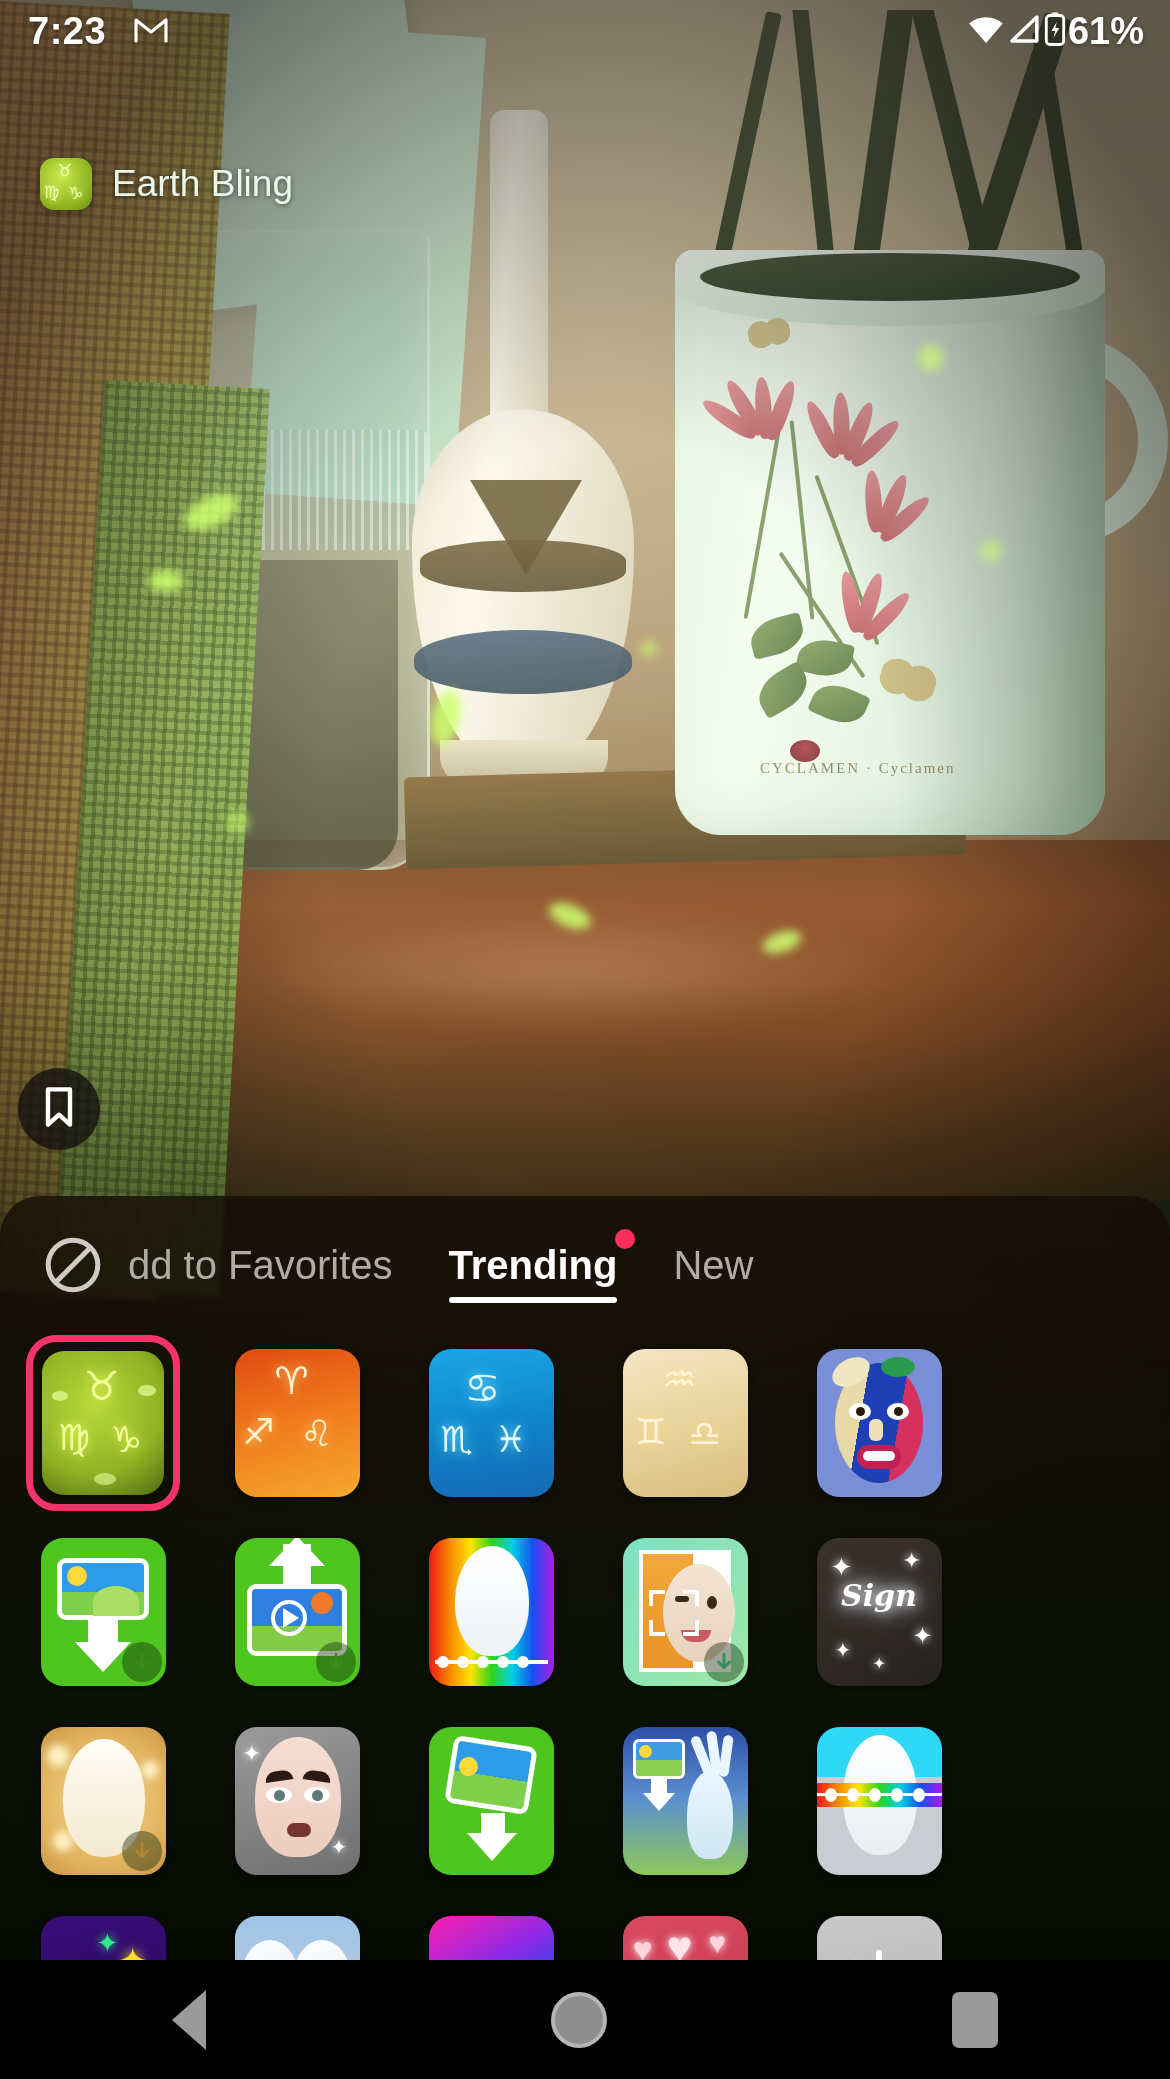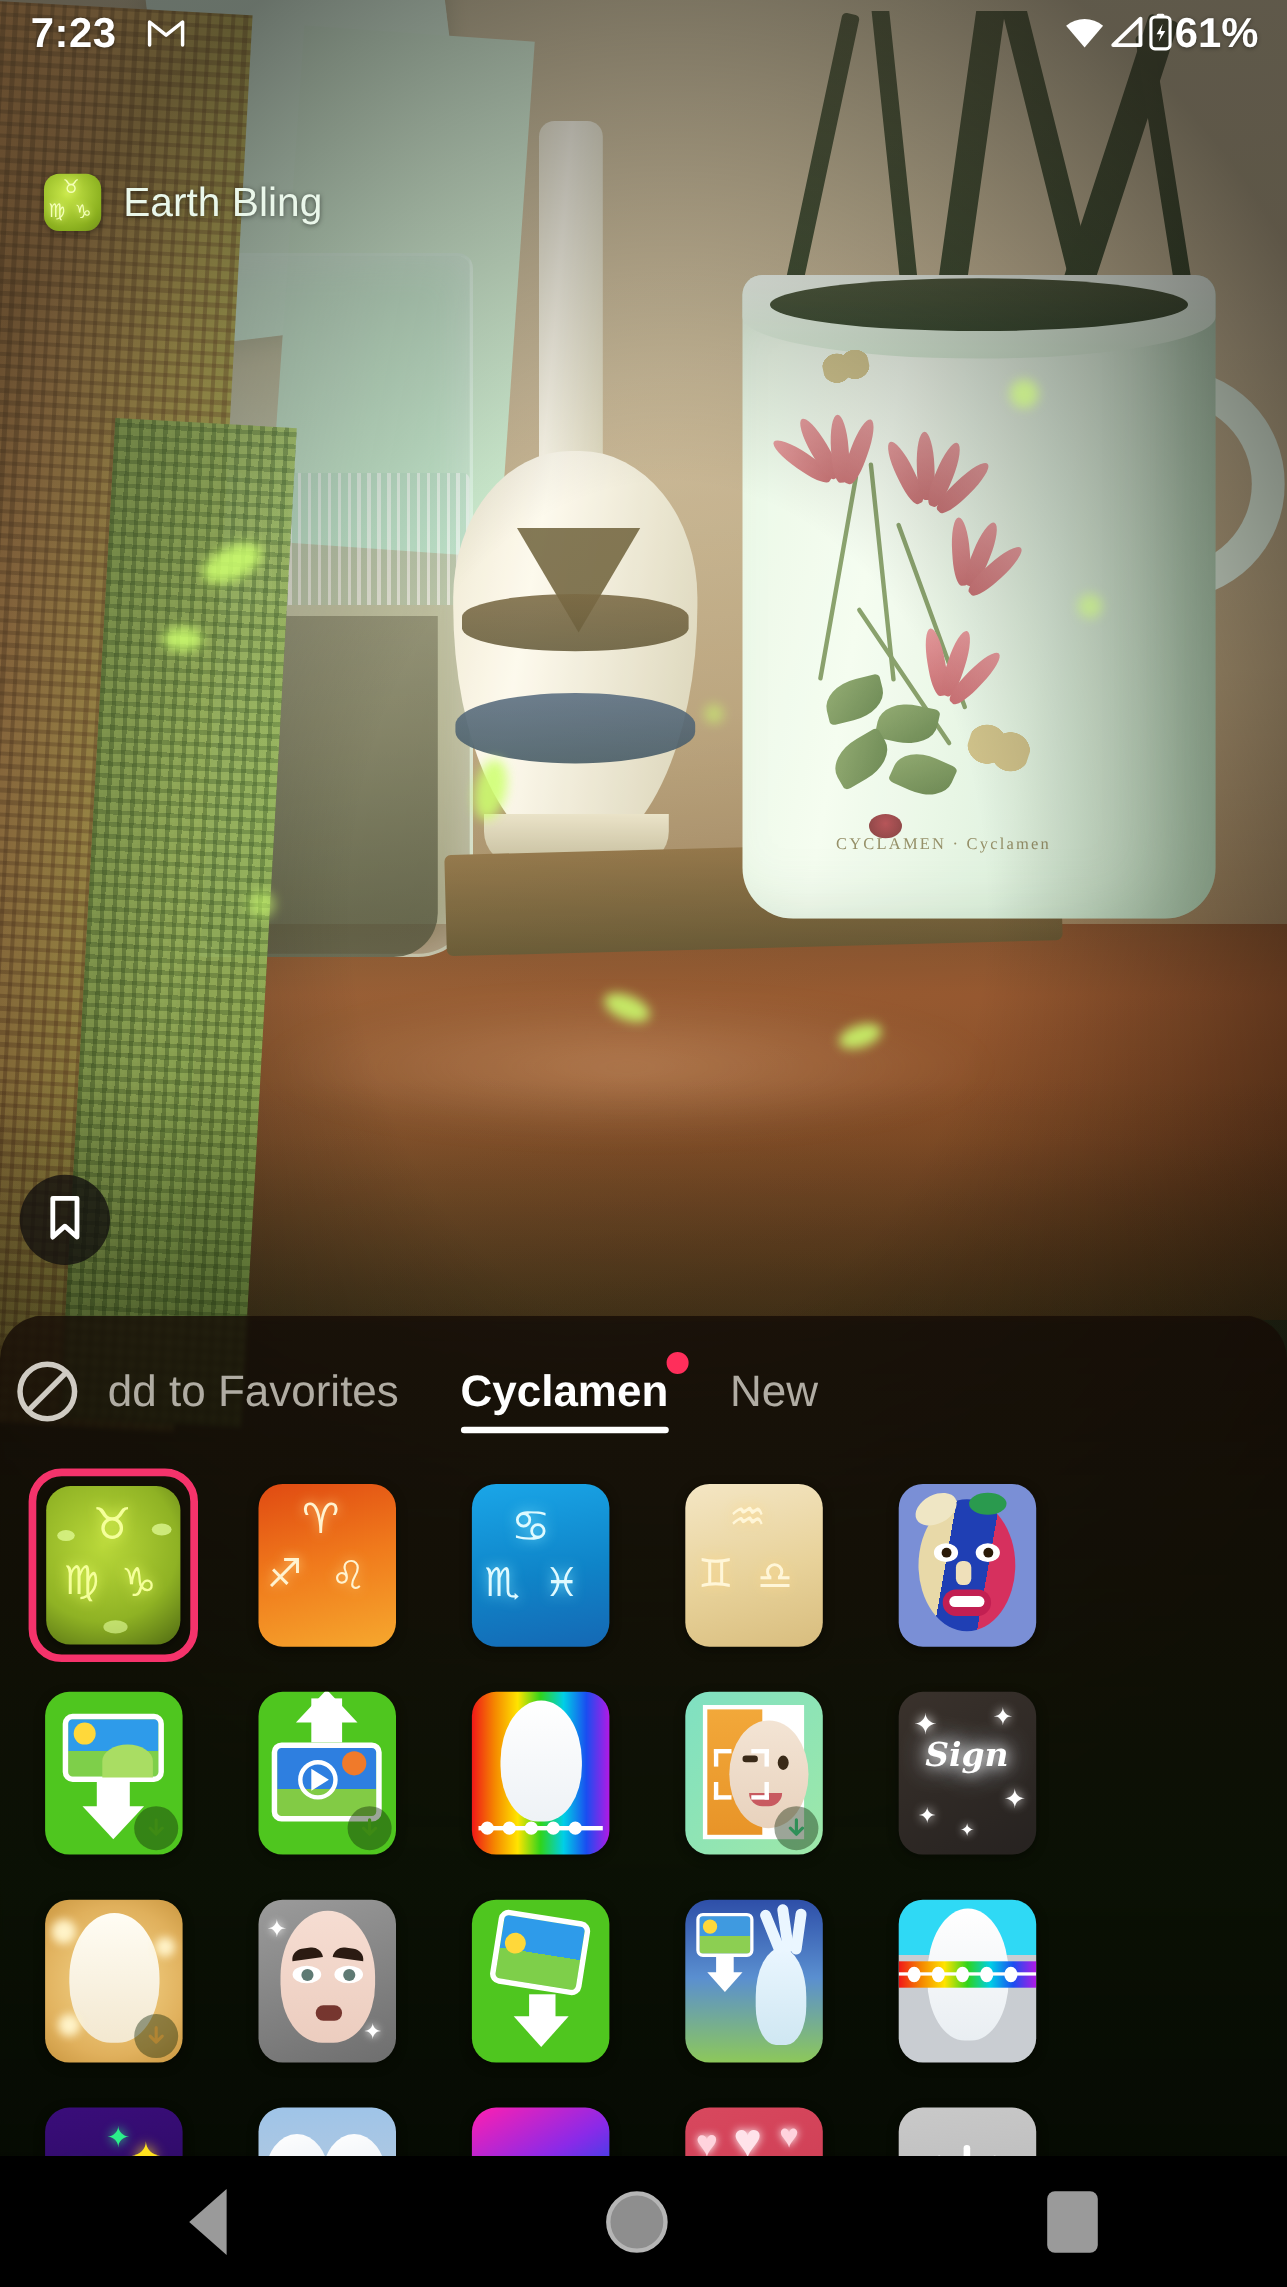--- a/index.html
+++ b/index.html
@@ -144,21 +144,21 @@
   #save-btn { position:absolute; left:18px; top:1068px; width:82px; height:82px; border-radius:50%;
       background:rgba(18,16,14,.78); display:flex; align-items:center; justify-content:center; z-index:35; }
 
   
   #panel { position:absolute; left:0; bottom:119px; width:1170px; height:764px;
       border-radius:40px 40px 0 0; overflow:hidden; z-index:30;
       background:linear-gradient(180deg, rgba(22,12,6,.80) 0%, rgba(18,12,5,.74) 30%,
                  rgba(10,16,4,.66) 65%, rgba(6,10,3,.82) 100%);
       backdrop-filter:blur(2px); }
 
-  #tabs { position:relative; height:138px; display:flex; align-items:center; padding-left:12px; }
+  #tabs { position:relative; height:138px; display:flex; align-items:center; padding-left:42px; }
   .block-icon { width:62px; height:62px; flex:0 0 auto; margin-right:24px; }
   .tabstrip { display:flex; align-items:flex-start; gap:0; overflow:hidden; flex:1; position:relative; }
   .tab { position:relative; font-size:40px; color:#b0aca3; white-space:nowrap; padding:0 28px;
       line-height:100px; }
   .tab.clipped { margin-left:-28px; }
   .tab.active { color:#fff; font-weight:700; }
   .tab .underline { position:absolute; left:28px; right:28px; bottom:12px; height:6px;
       background:#fff; border-radius:3px; }
   .tab .dot { position:absolute; right:10px; top:14px; width:20px; height:20px;
       border-radius:50%; background:#ff2e5b; }
@@ -342,21 +342,21 @@
       <span class="block-icon">
         <svg width="62" height="62" viewBox="0 0 26 26">
           <circle cx="13" cy="13" r="10.4" fill="none" stroke="#cfcbc3" stroke-width="2.1"></circle>
           <line x1="6.2" y1="19.8" x2="19.8" y2="6.2" stroke="#cfcbc3" stroke-width="2.1"></line>
         </svg>
       </span>
 
       <div class="tabstrip">
         <span class="tab clipped">dd to Favorites</span>
         <span class="tab active">
-          <span>Cyclamen</span>
+          <span>Trending</span>
           <span class="dot"></span>
           <span class="underline"></span>
         </span>
         <span class="tab">New</span>
       </div>
     </div>
 
     <div id="grid">
 
       <div class="tile-wrap selected">

